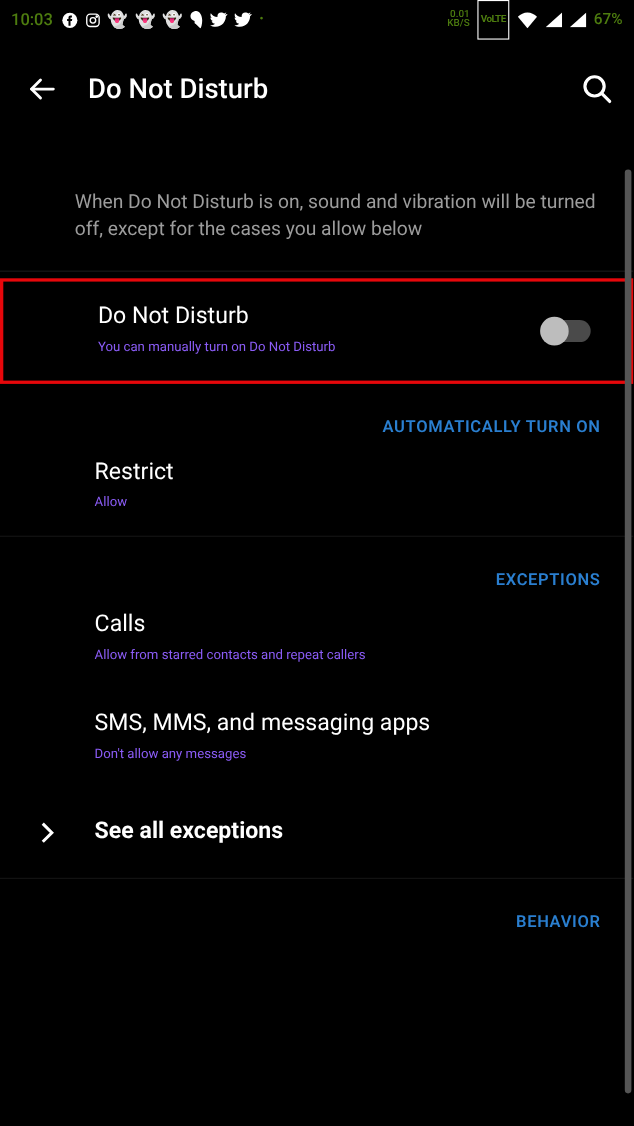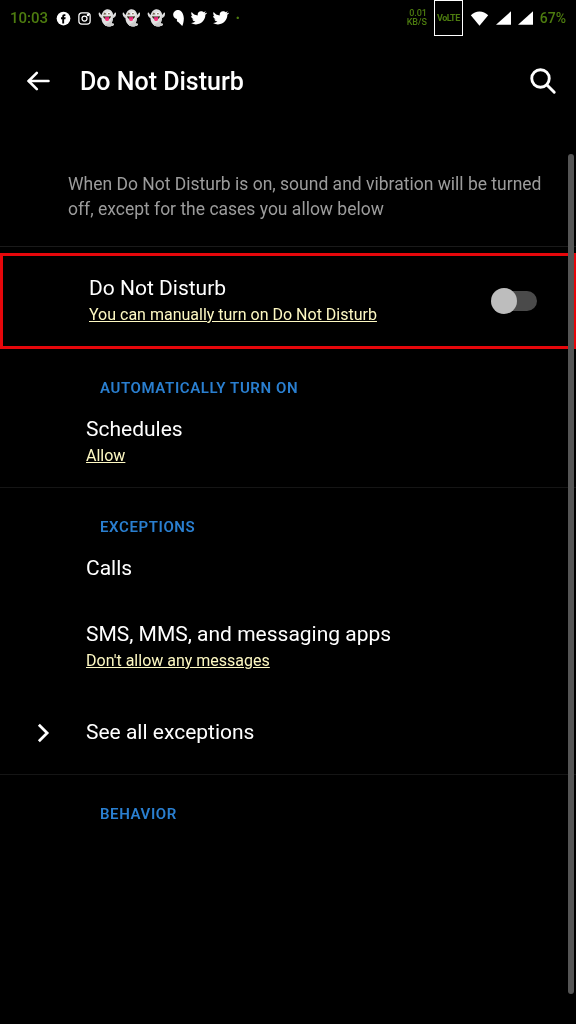--- a/index.html
+++ b/index.html
@@ -64,32 +64,32 @@
     padding: 18px 30px 20px 86px;
     border-bottom: 1px solid #151515;
     position: relative;
   }
   .row .primary {
     color: #fff;
     font-size: 21px;
     line-height: 28px;
   }
   .row .secondary {
-    color: #fef9c3;
-    font-size: 16px;
+    color: #8b5cf6;
+    font-size: 12px;
     line-height: 22px;
     margin-top: 2px;
-    text-decoration: underline;
   }
   .section-header {
     color: #2a7fd0;
     font-size: 15px;
     font-weight: 600;
     letter-spacing: 0.6px;
     padding: 30px 30px 0 100px;
+    text-align: right;
   }
   .highlight {
     border: 3px solid #e7070b;
     margin-top: 6px;
   }
   .toggle {
     position: absolute;
     right: 36px;
     top: 50%;
     transform: translateY(-50%);
@@ -195,36 +195,37 @@
 
   <div class="row highlight">
     <div class="primary">Do Not Disturb</div>
     <div class="secondary">You can manually turn on Do Not Disturb</div>
     <div class="toggle"></div>
   </div>
 
   <div class="section-header">AUTOMATICALLY TURN ON</div>
 
   <div class="row">
-    <div class="primary">Schedules</div>
+    <div class="primary">Restrict</div>
     <div class="secondary">Allow</div>
   </div>
 
   <div class="section-header">EXCEPTIONS</div>
 
   <div class="row noborder">
     <div class="primary">Calls</div>
+    <div class="secondary">Allow from starred contacts and repeat callers</div>
   </div>
 
   <div class="row noborder">
     <div class="primary">SMS, MMS, and messaging apps</div>
     <div class="secondary">Don't allow any messages</div>
   </div>
 
-  <div class="row" style="padding-top:26px;padding-bottom:28px;">
+  <div class="row" style="padding-top:26px;padding-bottom:28px;font-weight:bold;">
     <svg class="chevron-left" width="14" height="22" viewBox="0 0 10 16" fill="none" stroke="#fff" stroke-width="2">
         <polyline points="2 2 8 8 2 14"></polyline>
       </svg>
     <div class="primary">See all exceptions</div>
   </div>
 
   <div class="section-header">BEHAVIOR</div>
 
 
 </div>

